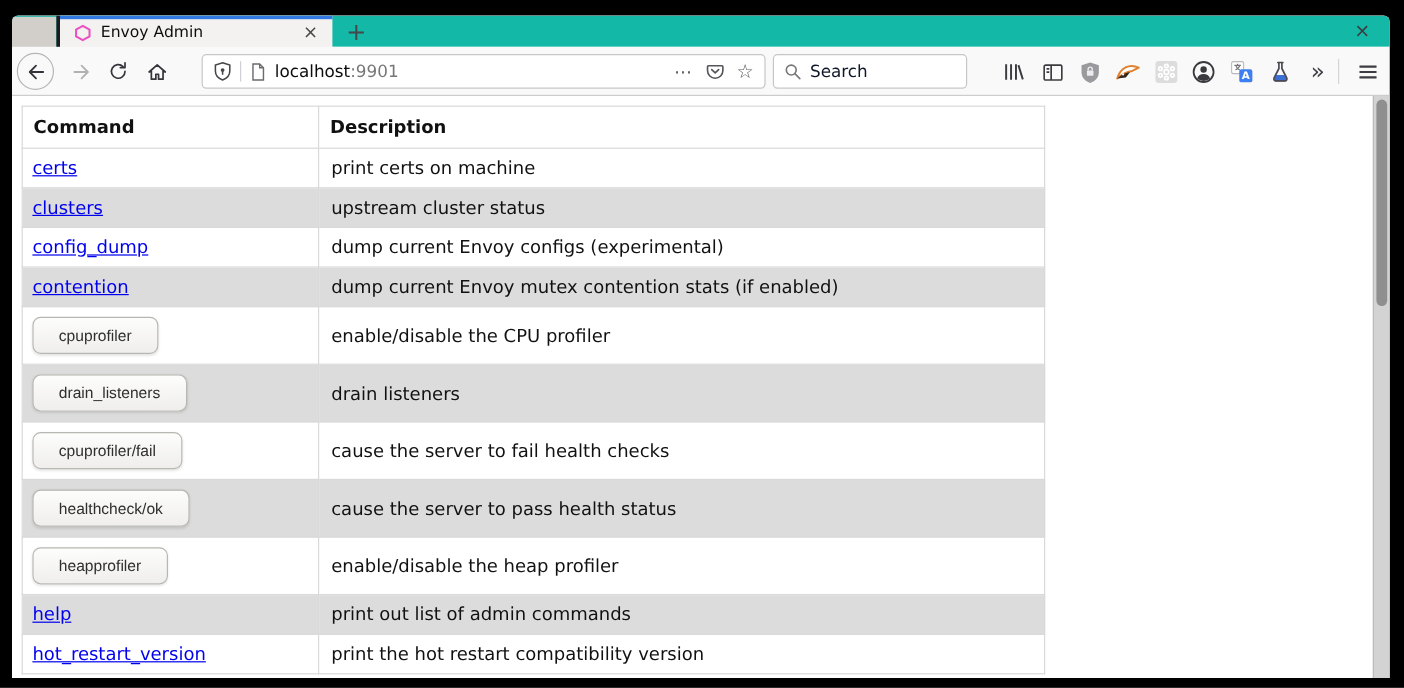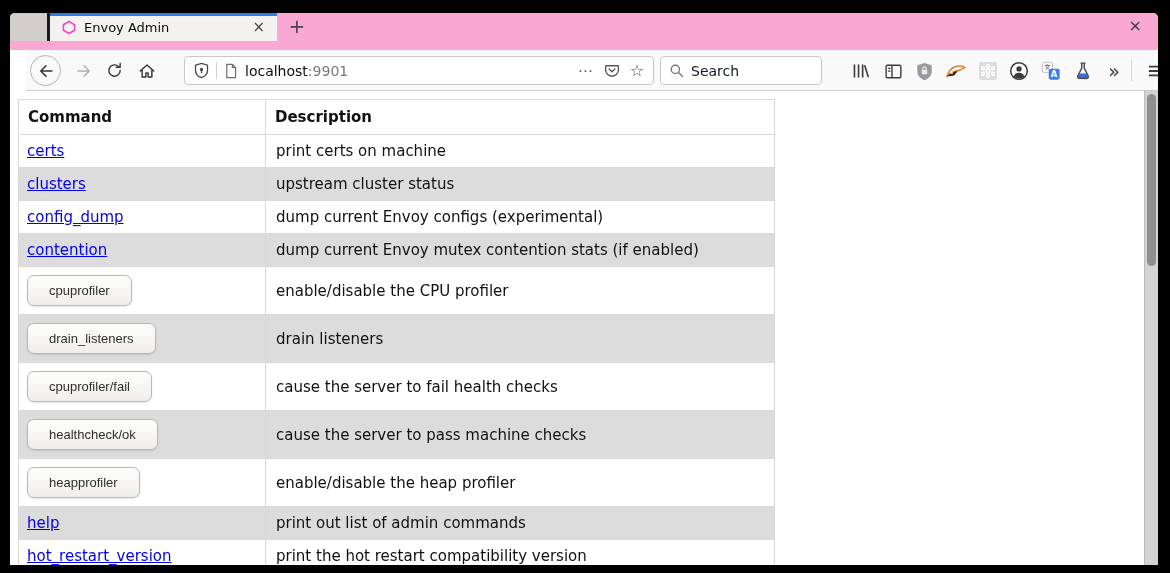--- a/index.html
+++ b/index.html
@@ -4,37 +4,37 @@
 <style>
   * { margin:0; padding:0; box-sizing:border-box; }
   html,body { width:1170px; height:573px; background:#000; overflow:hidden;
               font-family:"DejaVu Sans","Liberation Sans",sans-serif; }
 
   .window { position:absolute; left:10px; top:13px; width:1148px; height:552px;
             background:#fff; border-radius:5px 5px 0 0; overflow:hidden;
             display:flex; flex-direction:column; }
 
   
-  .tabstrip { position:relative; height:37px; background:#f9a8d4; flex:0 0 auto; }
+  .tabstrip { position:relative; height:26px; background:#14b8a6; flex:0 0 auto; }
   .tab-spacer { position:absolute; left:0; top:1px; width:37px; height:27px; background:#d2cec9; }
   .tab-gap { position:absolute; left:37px; top:0; width:3px; height:28px; background:#1b1a20; }
   .tab { position:absolute; left:40px; top:0; width:227px; height:28px; background:#f3f2f0;
          display:flex; align-items:center; padding:0 9px 0 12px; cursor:default; }
   .tab-accent { position:absolute; left:0; top:0; width:100%; height:3px; background:#3279e3; }
   .tab-title { font-size:13px; color:#0c0c0d; margin-left:8px; flex:1;
                white-space:nowrap; overflow:hidden; }
   .tab-close { font-size:15px; color:#48484d; padding:0 3px; line-height:1; cursor:pointer; }
   .newtab { position:absolute; left:274px; top:0; width:26px; height:28px; text-align:center;
             font-size:20px; line-height:26px; color:#46464b; cursor:pointer; }
   .winclose { position:absolute; right:16px; top:0; height:28px; font-size:16px;
               line-height:26px; color:#3c3c41; cursor:pointer; }
 
   
   .toolbar { position:relative; height:41px; background:#f9f9fa;
-             border-bottom:1px solid #cccccc; flex:0 0 auto;margin-left:16px; }
+             border-bottom:1px solid #cccccc; flex:0 0 auto; }
   .nav-btn { position:absolute; top:5px; width:31px; height:31px; display:flex;
              align-items:center; justify-content:center; cursor:pointer; }
   .nav-btn.back { left:4px; border:1px solid #b6b6b9; border-radius:50%; background:#f9f9fa; }
   .nav-btn.fwd { left:42px; } .nav-btn.reload { left:73px; } .nav-btn.home { left:105px; }
 
   .urlbar { position:absolute; left:158px; top:6px; width:470px; height:29px;
             background:#fff; border:1px solid #c7c7cb; border-radius:4px;
             display:flex; align-items:center; padding:0 9px; cursor:text; }
   .urlbar .vsep { width:1px; height:17px; background:#d0d0d4; margin:0 7px; }
   .url-host { font-size:14px; color:#0c0c0d; margin-left:7px; }
@@ -48,21 +48,21 @@
                display:flex; align-items:center; padding:0 8px; cursor:text; }
   .searchbox .ph { font-size:14px; color:#0f172a; margin-left:7px; }
 
   .tool-btn { position:absolute; top:9px; width:24px; height:24px; display:flex;
               align-items:center; justify-content:center; cursor:pointer; }
   .tb-sep { position:absolute; left:1105px; top:10px; width:1px; height:21px; background:#d4d4d8; }
   .chev { font-size:19px; color:#3e3e43; line-height:22px; }
 
   
   .content { position:relative; flex:1; background:#fff; overflow:hidden; }
-  table.cmd { border-collapse:collapse; table-layout:fixed; width:757px;
+  table.cmd { border-collapse:collapse; table-layout:fixed; width:853px;
               margin:8px 0 0 8px; font-size:15px; color:#111;border-radius:12px; }
   table.cmd th, table.cmd td { border:1px solid #d9d9d9; text-align:left; vertical-align:middle; }
   table.cmd th { font-weight:bold; font-size:15px; padding:8px 9px; background:#fff; }
   th.col-command { width:247px; }
   td.command-cell { padding:7px 8px; }
   td.desc-cell { padding:7px 10px;margin-top:24px; }
   tr.stripe td { background:#dcdcdc; }
   tr.button-row td { padding-top:8px; padding-bottom:8px; }
   a.cmd-link { color:#0000ee; text-decoration:underline; }
   button.cmd-button { font-family:Liberation Sans, sans-serif; font-size:13px;
@@ -253,21 +253,21 @@
           <tr class="stripe button-row">
             <td class="command-cell"><button class="cmd-button">drain_listeners</button></td>
             <td class="desc-cell">drain listeners</td>
           </tr>
           <tr class="button-row">
             <td class="command-cell"><button class="cmd-button">cpuprofiler/fail</button></td>
             <td class="desc-cell">cause the server to fail health checks</td>
           </tr>
           <tr class="stripe button-row">
             <td class="command-cell"><button class="cmd-button">healthcheck/ok</button></td>
-            <td class="desc-cell">cause the server to pass machine checks</td>
+            <td class="desc-cell">cause the server to pass health status</td>
           </tr>
           <tr class="button-row">
             <td class="command-cell"><button class="cmd-button">heapprofiler</button></td>
             <td class="desc-cell">enable/disable the heap profiler</td>
           </tr>
           <tr class="stripe">
             <td class="command-cell"><a href="#" class="cmd-link">help</a></td>
             <td class="desc-cell">print out list of admin commands</td>
           </tr>
           <tr>

